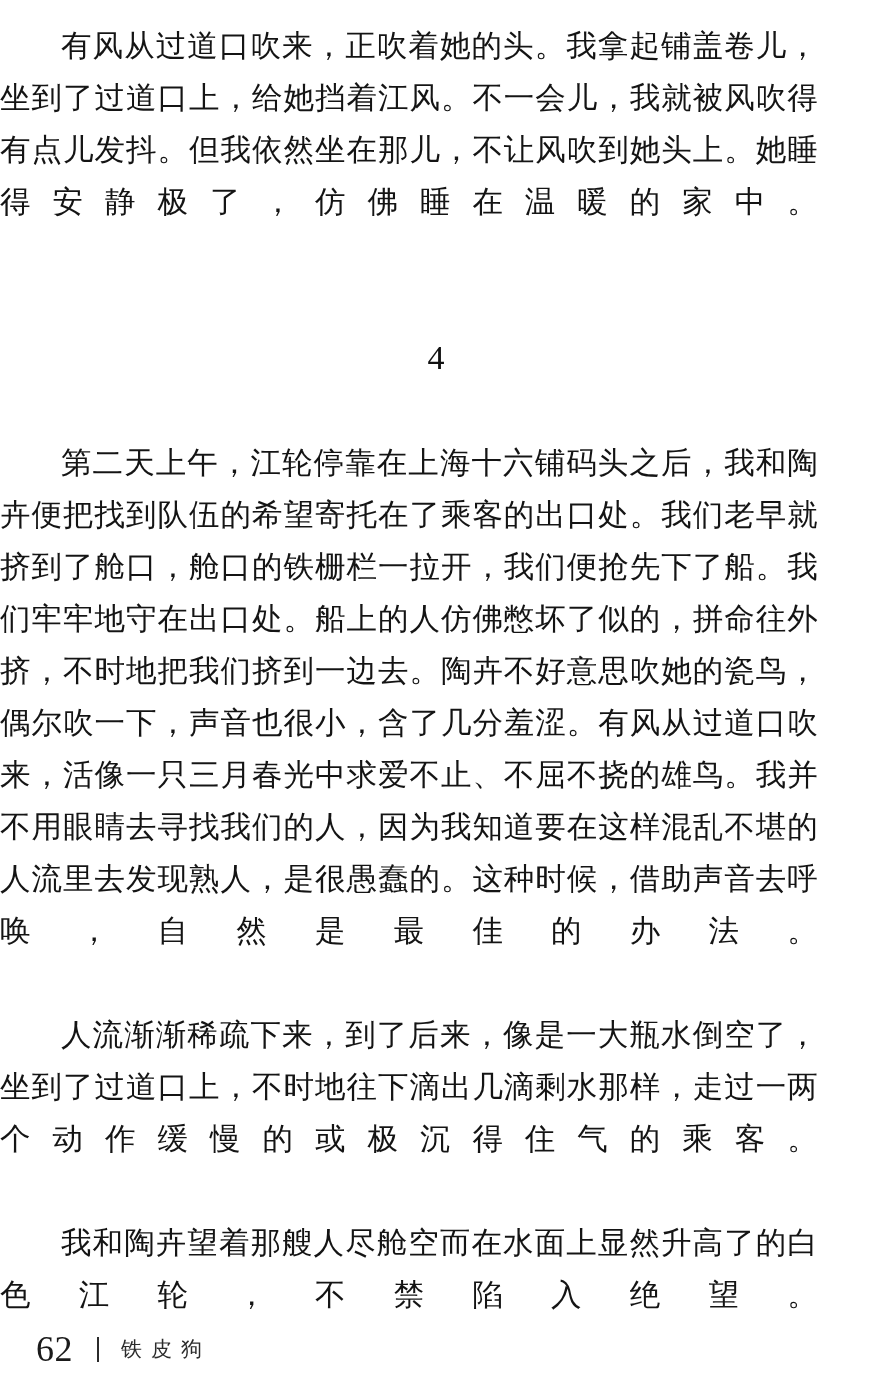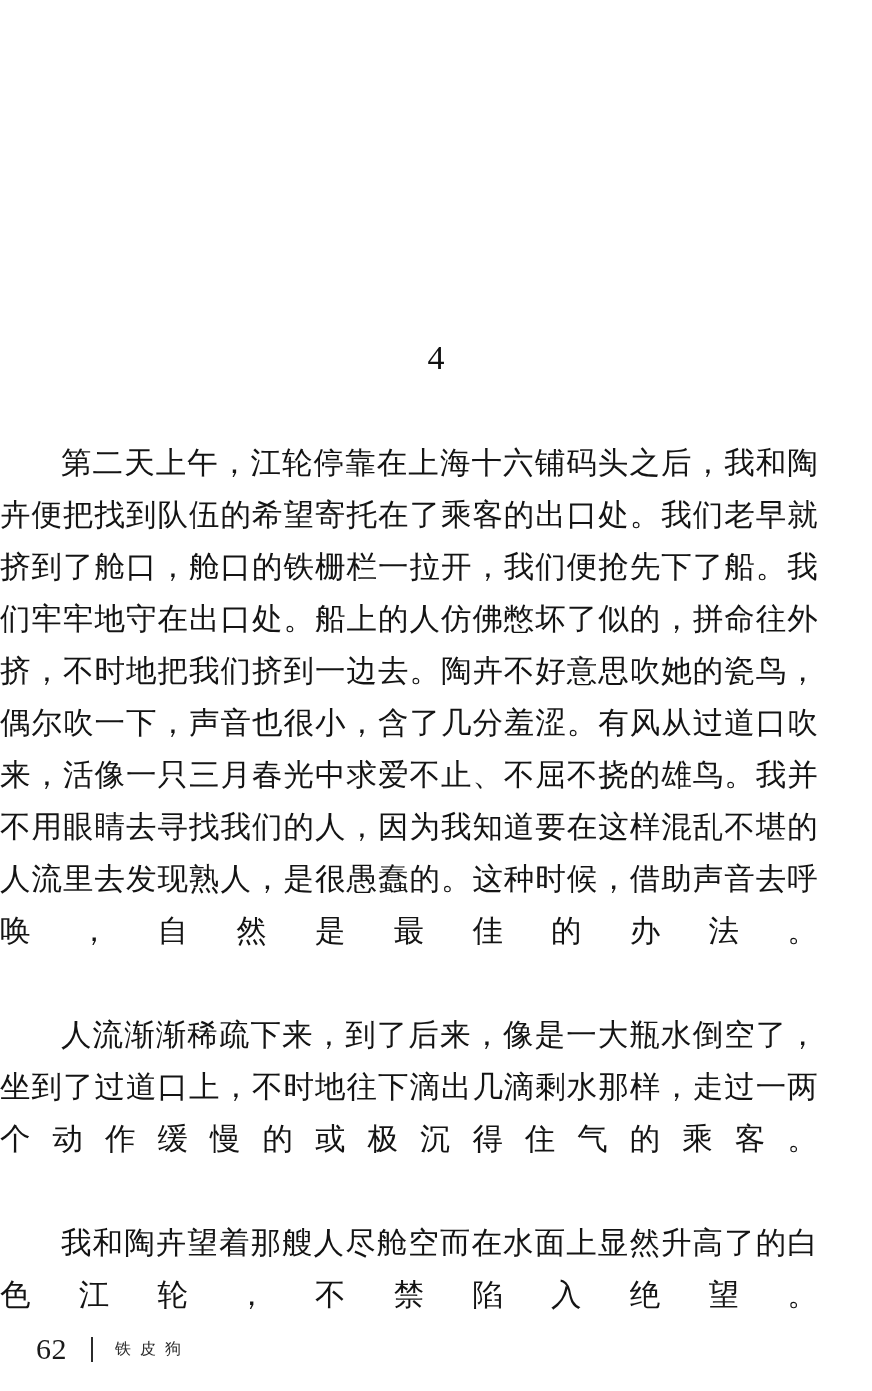--- a/index.html
+++ b/index.html
@@ -71,48 +71,51 @@
     position: absolute;
     left: 36px;
     bottom: 22px;
     display: flex;
     align-items: center;
     height: 40px;
   }
 
   .folio {
     font-family: "Liberation Serif", "DejaVu Serif", serif;
-    font-size: 30px;
+    font-size: 36px;
     line-height: 30px;
     color: #1a1a1a;
     letter-spacing: 0.5px;
   }
 
   .footer-rule {
     display: inline-block;
     width: 2px;
     height: 25px;
     background: #2b2b2b;
     margin: 0 22px 0 24px;
     flex: 0 0 auto;
   }
 
   .book-title {
     font-family: "Liberation Serif", "DejaVu Serif", serif;
-    font-size: 16px;
+    font-size: 21px;
     line-height: 24px;
     color: #2b2b2b;
     letter-spacing: 9px;
   }
 </style>
 </head>
 <body>
 
 <div class="page">
 
+  <div class="text-column block-top">
+    <p class="para">有风从过道口吹来，正吹着她的头。我拿起铺盖卷儿，坐到了过道口上，给她挡着江风。不一会儿，我就被风吹得有点儿发抖。但我依然坐在那儿，不让风吹到她头上。她睡得安静极了，仿佛睡在温暖的家中。</p>
+  </div>
 
   <div class="section-number">4</div>
 
   <div class="text-column block-main">
     <p class="para">第二天上午，江轮停靠在上海十六铺码头之后，我和陶卉便把找到队伍的希望寄托在了乘客的出口处。我们老早就挤到了舱口，舱口的铁栅栏一拉开，我们便抢先下了船。我们牢牢地守在出口处。船上的人仿佛憋坏了似的，拼命往外挤，不时地把我们挤到一边去。陶卉不好意思吹她的瓷鸟，偶尔吹一下，声音也很小，含了几分羞涩。有风从过道口吹来，活像一只三月春光中求爱不止、不屈不挠的雄鸟。我并不用眼睛去寻找我们的人，因为我知道要在这样混乱不堪的人流里去发现熟人，是很愚蠢的。这种时候，借助声音去呼唤，自然是最佳的办法。</p>
     <p class="para">人流渐渐稀疏下来，到了后来，像是一大瓶水倒空了，坐到了过道口上，不时地往下滴出几滴剩水那样，走过一两个动作缓慢的或极沉得住气的乘客。</p>
     <p class="para">我和陶卉望着那艘人尽舱空而在水面上显然升高了的白色江轮，不禁陷入绝望。</p>
 
   </div>
 

